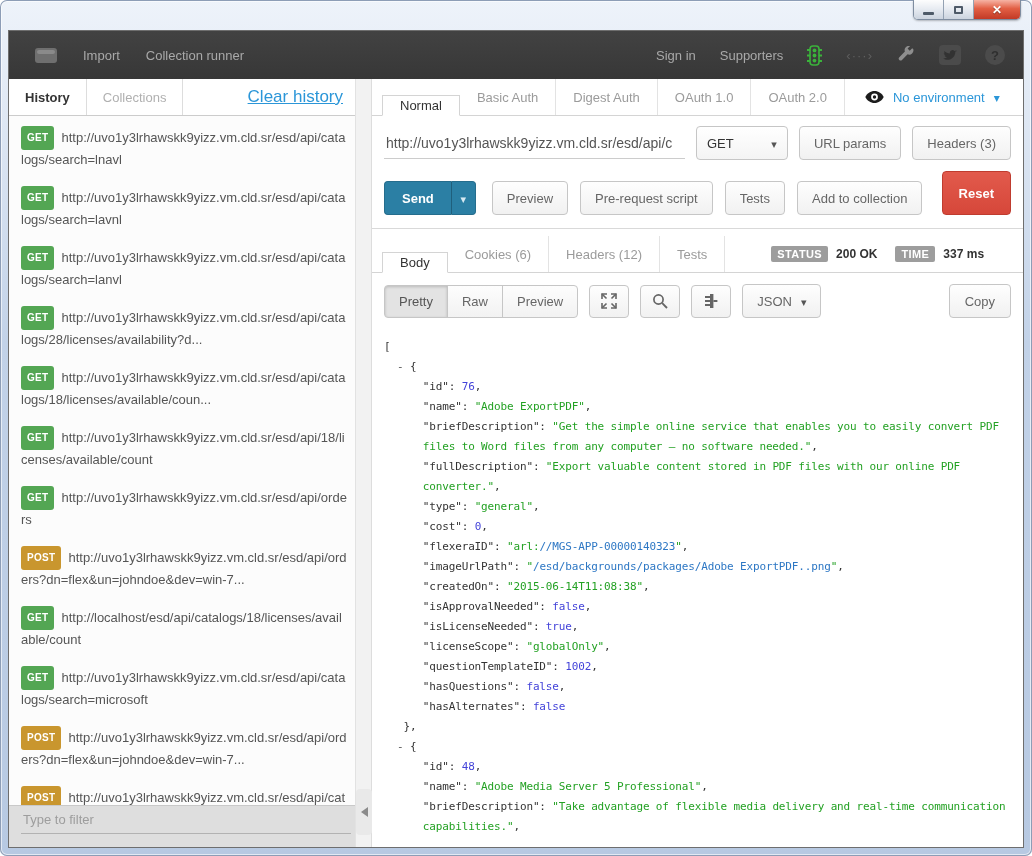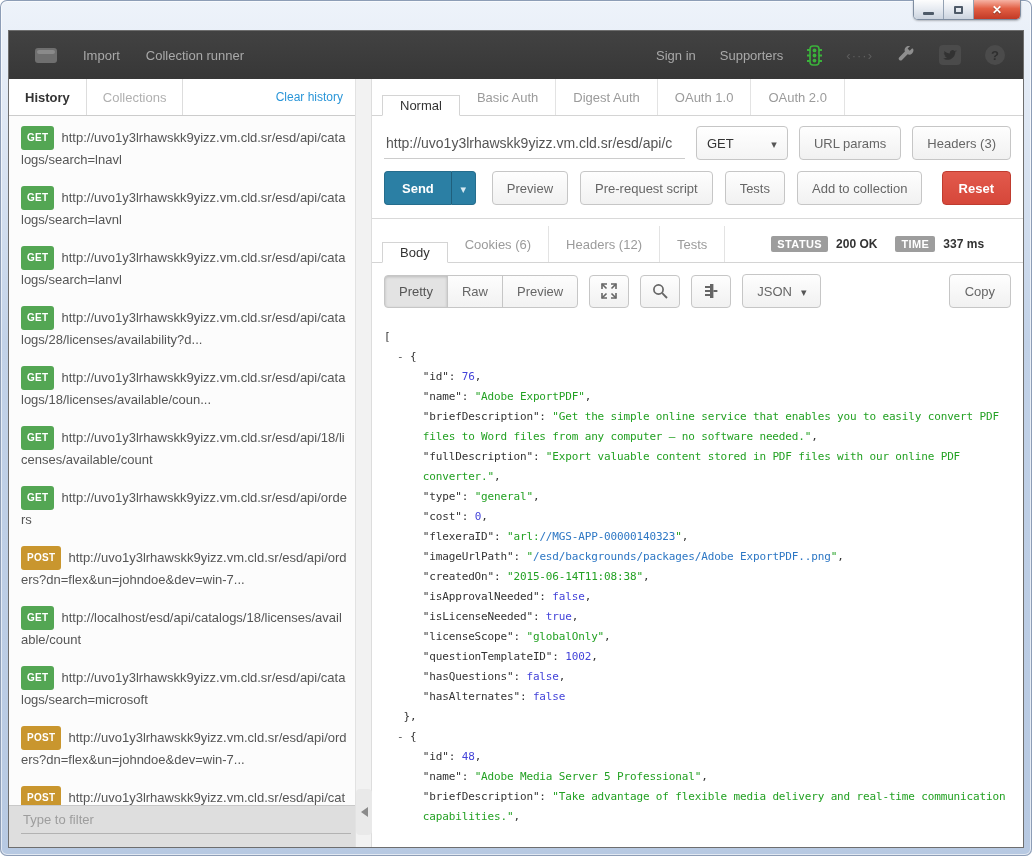--- a/index.html
+++ b/index.html
@@ -41,21 +41,21 @@
   .tw-box{width:22px;height:20px;border-radius:4px;background:#4b4b4b;display:flex;align-items:center;justify-content:center;}
 
   
   .main{flex:1;display:flex;min-height:0;}
 
   
   .sidebar{width:346px;flex:0 0 346px;display:flex;flex-direction:column;min-height:0;background:#fcfcfc;}
   .sb-head{height:37px;flex:0 0 37px;display:flex;align-items:stretch;border-bottom:1px solid #ccc;background:#fff;}
   .sb-tab{display:flex;align-items:center;padding:0 16px;font-size:13px;color:#b0b0b0;border-right:1px solid #ddd;cursor:pointer;}
   .sb-tab.active{color:#333;font-weight:bold;}
-  .sb-clear{margin-left:auto;display:flex;align-items:center;padding-right:12px;color:#2b96d8;font-size:12px;cursor:pointer;}
+  .sb-clear{margin-left:auto;display:flex;align-items:center;padding-right:12px;color:#2b96d8;font-size:17px;cursor:pointer;text-decoration:underline;}
   .history{flex:1;overflow:hidden;padding-top:2px;}
   .h-item{padding:8px 8px 8px 12px;font-size:13px;line-height:20px;color:#555;cursor:pointer;}
   .h-url{word-break:break-all;}
   .badge{display:inline-block;font-size:10px;font-weight:bold;color:#fff;padding:2px 6px;border-radius:3px;
     margin-right:7px;vertical-align:1px;letter-spacing:.3px;}
   .badge.get{background:#53a653;}
   .badge.post{background:#c9962e;}
   .filter-bar{height:42px;flex:0 0 42px;background:#dedede;border-top:1px solid #c9c9c9;display:flex;align-items:flex-start;padding:0 4px 0 12px;}
   .filter-bar input{flex:1;background:transparent;border:none;outline:none;border-bottom:1px solid #b2b2b2;
     height:28px;font-size:13px;color:#555;font-family:"Liberation Sans",sans-serif;}
@@ -86,21 +86,21 @@
     display:flex;align-items:center;justify-content:space-between;padding:0 10px;font-size:13px;color:#333;cursor:pointer;}
   .btn{height:34px;padding:0 14px;border:1px solid #c6c6c6;border-radius:4px;background:linear-gradient(#fefefe,#f1f1f1);
     color:#666;font-size:13px;display:inline-flex;align-items:center;justify-content:center;cursor:pointer;white-space:nowrap;}
 
   .action-row{display:flex;align-items:flex-end;gap:12px;padding:7px 12px 13px 12px;}
   .send-group{display:flex;margin-right:4px;}
   .send-main{height:34px;padding:0 17px;background:#2b7fa4;border:1px solid #256d8d;border-right:none;
     border-radius:4px 0 0 4px;color:#fff;font-size:13px;font-weight:bold;display:flex;align-items:center;cursor:pointer;}
   .send-caret{width:25px;height:34px;background:#2b7fa4;border:1px solid #256d8d;border-left:1px solid #1f5f7c;
     border-radius:0 4px 4px 0;display:flex;align-items:center;justify-content:center;cursor:pointer;}
-  .reset{margin-left:auto;height:34px;padding:0 16px;background:linear-gradient(#e25a4c,#d6473a);border:1px solid #bf3c2f;
+  .reset{margin-left:auto;height:44px;padding:0 16px;background:linear-gradient(#e25a4c,#d6473a);border:1px solid #bf3c2f;
     border-radius:4px;color:#fff;font-size:13px;font-weight:bold;display:flex;align-items:center;cursor:pointer;}
   .req-block{border-bottom:1px solid #d9d9d9;}
 
   .res-tabsbar{margin-top:7px;}
   .meta{display:flex;align-items:center;gap:8px;margin-left:46px;}
   .mbadge{background:#9d9d9d;color:#fff;font-size:11px;font-weight:bold;padding:2px 6px;border-radius:2px;letter-spacing:.4px;}
   .mval{color:#333;font-weight:bold;font-size:12px;margin-right:10px;}
 
   .viewer-bar{display:flex;align-items:center;padding:11px 12px;gap:11px;}
   .seg-group{display:flex;}
@@ -217,20 +217,29 @@
 
       <div class="content">
 
         <div class="req-block">
           <div class="tabsbar">
             <div class="tab active">Normal</div>
             <div class="tab">Basic Auth</div>
             <div class="tab">Digest Auth</div>
             <div class="tab">OAuth 1.0</div>
             <div class="tab">OAuth 2.0</div>
+            <div class="envwrap">
+              <svg width="19" height="12" viewBox="0 0 19 12">
+                <path d="M9.5 0C5.5 0 2 2.4.3 6c1.7 3.6 5.2 6 9.2 6s7.5-2.4 9.2-6C17 2.4 13.5 0 9.5 0z" fill="#1c1c1c"></path>
+                <circle cx="9.5" cy="6" r="3.4" fill="#fff"></circle>
+                <circle cx="9.5" cy="6" r="1.7" fill="#1c1c1c"></circle>
+              </svg>
+              <span class="env-label">No environment</span>
+              <span class="caret-blue"></span>
+            </div>
           </div>
 
           <div class="url-row">
             <input class="url-input" type="text" value="http://uvo1y3lrhawskk9yizz.vm.cld.sr/esd/api/c" style="">
             <div class="select">
               <span>GET</span>
               <span class="caret-dark"></span>
             </div>
             <div class="btn">URL params</div>
             <div class="btn">Headers (3)</div>

